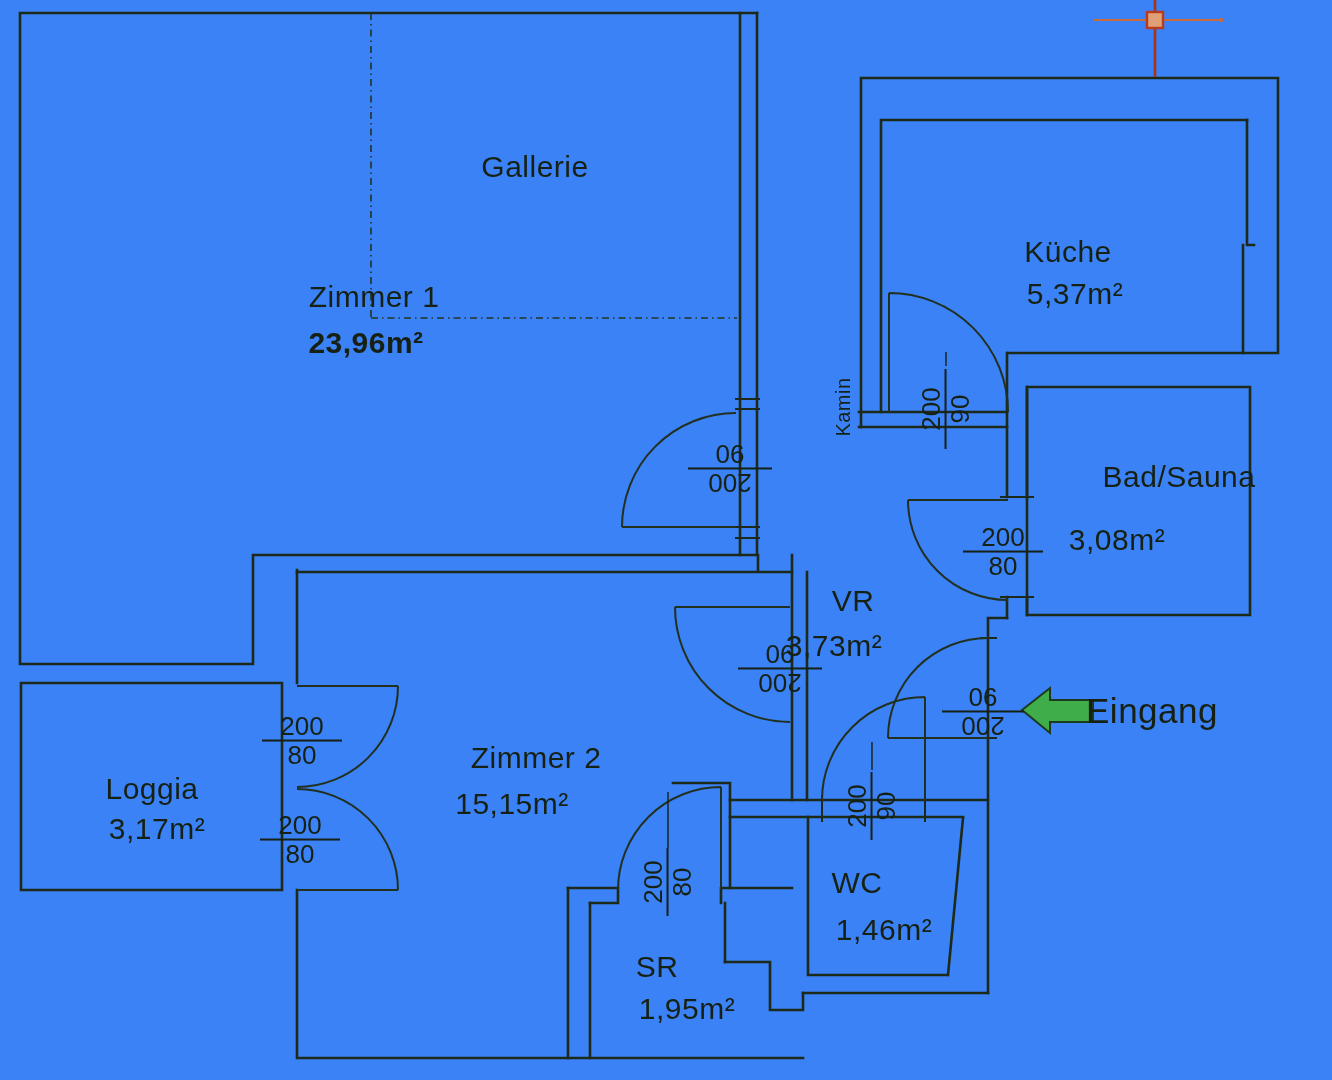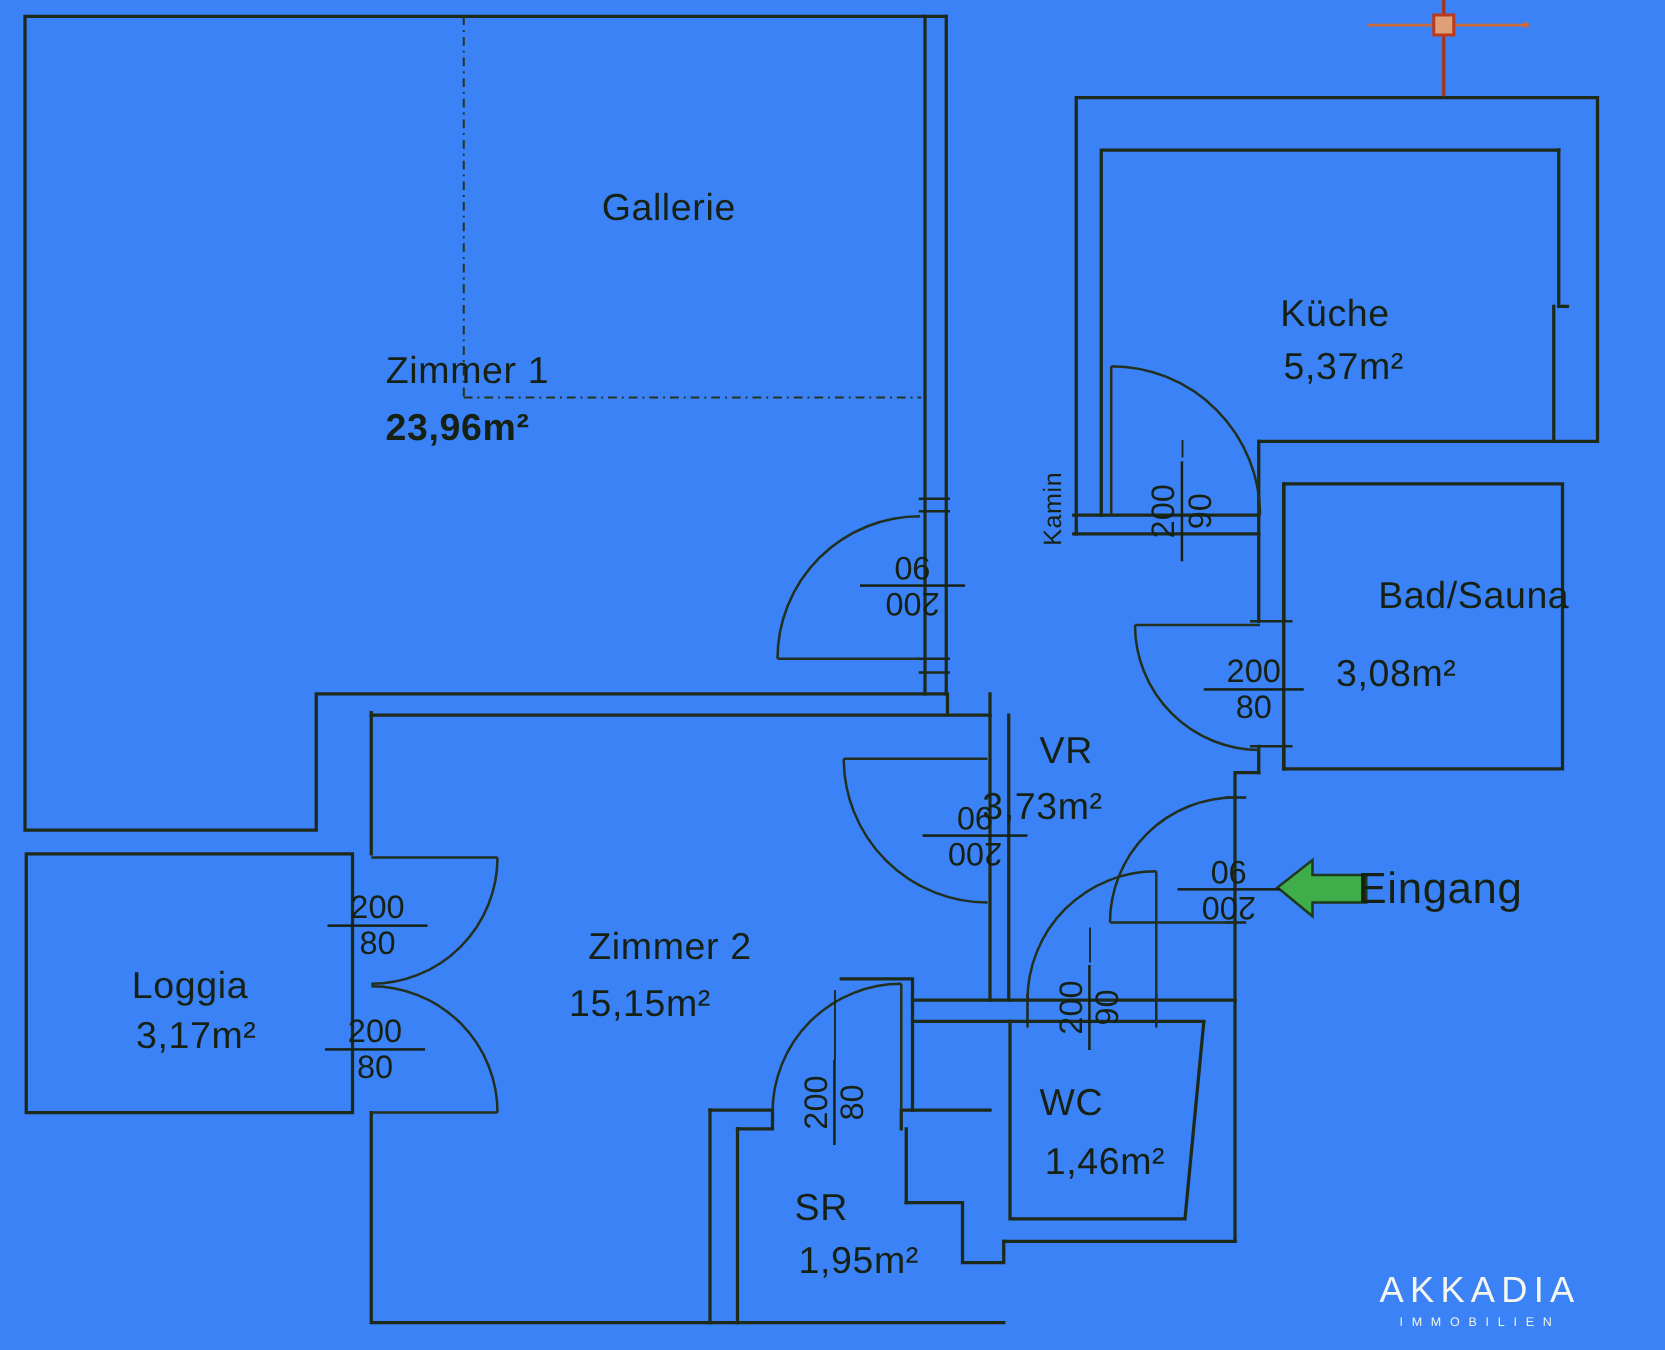--- a/index.html
+++ b/index.html
@@ -182,18 +182,14 @@
     <div class="bar"></div>
     <span>80</span>
   </div>
 
   <div class="dim" style="left:300px;top:840px;">
     <span>200</span>
     <div class="bar"></div>
     <span>80</span>
   </div>
 
-  <div class="logo" style="left:1184px;top:1040px;">
-    <div class="brand">AKKADIA</div>
-    <div class="tagline">IMMOBILIEN</div>
-  </div>
 
 </div>
 
 </body></html>

